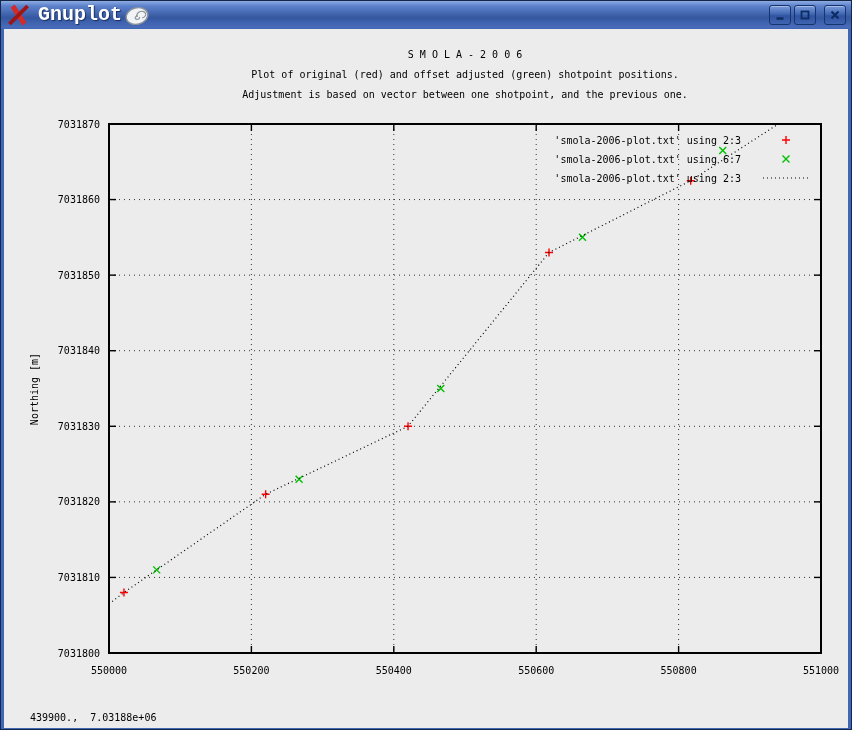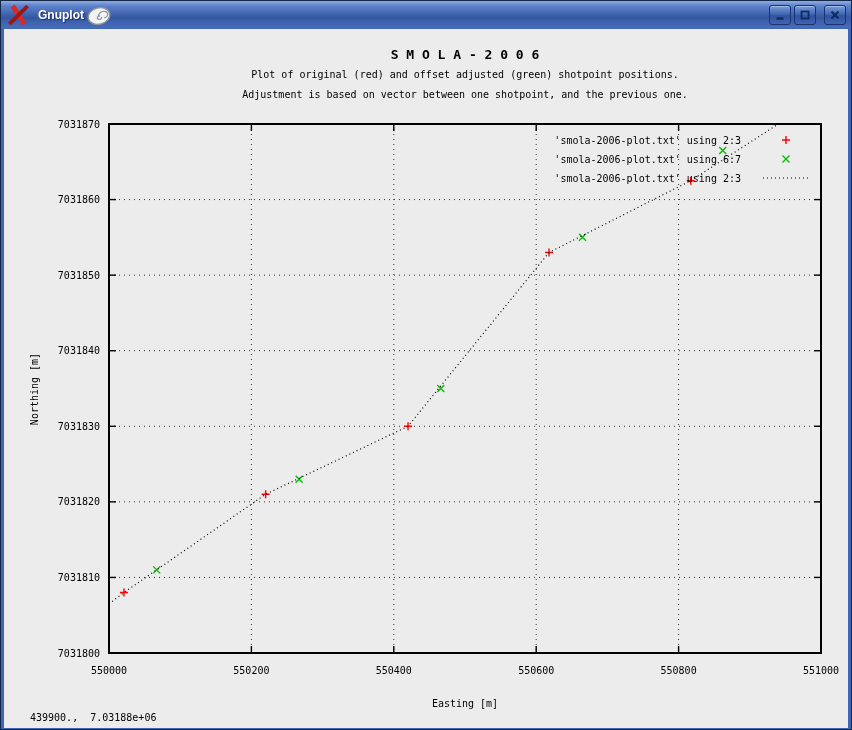--- a/index.html
+++ b/index.html
@@ -10,42 +10,42 @@
     width:852px; height:730px; position:relative;
     border:1px solid #152747;
     background:#3f67b5;
   }
   .titlebar {
     height:27px; width:850px;
     background:linear-gradient(to bottom, #8fadE2 0%, #5d82cc 18%, #35579f 62%, #3f63b0 80%, #4a6cba 100%);
     display:flex; align-items:center; padding:0 5px; position:relative;
   }
   .titlebar-title {
-    color:#fff; font-family:Liberation Sans, sans-serif; font-weight:bold;
-    font-size:12px; margin-left:8px; text-shadow:1px 1px 1px #1a2f5e;
+    color:#fff; font-family:Liberation Mono, monospace; font-weight:bold;
+    font-size:20px; margin-left:8px; text-shadow:1px 1px 1px #1a2f5e;
   }
   .app-icon { width:24px; height:22px; display:block; }
   .gp-logo { width:26px; height:22px; display:block; margin-left:2px; margin-top:3px; }
   .tb-spacer { flex:1; }
   .tb-btn {
     width:22px; height:20px; border:1px solid #16356e; border-radius:3px;
     background:linear-gradient(to bottom,#7b9cdc 0%, #4268b4 45%, #2f53a0 55%, #4064b0 100%);
     box-shadow: inset 0 1px 0 rgba(255,255,255,.35);
     display:flex; align-items:center; justify-content:center;
     margin-left:3px; cursor:pointer; padding:0;
   }
   .tb-btn.close { margin-left:8px; }
   .canvas {
     position:absolute; left:3px; top:28px; width:844px; height:699px;
     background:#ececec; overflow:hidden;
   }
   #plot-svg { position:absolute; left:0; top:0; }
   .overlay { position:absolute; color:#000; font-size:10px; line-height:13px; white-space:pre; }
   .centered-over-plot { left:105px; width:712px; text-align:center; }
-  .chart-title { top:19px; font-size:13px;font-weight:bold; }
+  .chart-title { top:19px; font-size:10px; }
   .chart-sub1 { top:39px; }
   .chart-sub2 { top:59px; }
   .xlabel { top:668px; }
   .ylabel {
     left:30px; top:360px; transform:translate(-50%,-50%) rotate(-90deg);
   }
   .status-readout { left:26px; top:682px; }
 </style>
 </head>
 <body>
@@ -145,17 +145,16 @@
         <text x="737" y="114.5" text-anchor="end" font-family="&quot;DejaVu Sans Mono&quot;, monospace" font-size="10px" fill="#000">'smola-2006-plot.txt' using 2:3</text>
         <path d="M778 111H786M782 107V115" stroke="#ff0000" stroke-width="1.4" fill="none"></path>
         <text x="737" y="133.5" text-anchor="end" font-family="&quot;DejaVu Sans Mono&quot;, monospace" font-size="10px" fill="#000">'smola-2006-plot.txt' using 6:7</text>
         <path d="M778.5 126.5L785.5 133.5M778.5 133.5L785.5 126.5" stroke="#00c000" stroke-width="1.4" fill="none"></path>
         <text x="737" y="152.5" text-anchor="end" font-family="&quot;DejaVu Sans Mono&quot;, monospace" font-size="10px" fill="#000">'smola-2006-plot.txt' using 2:3</text>
         <line x1="759" y1="149" x2="806" y2="149" stroke="#000000" stroke-width="1.2" stroke-dasharray="1,3"></line>
       </svg>
     <div class="overlay centered-over-plot chart-title">S M O L A - 2 0 0 6</div>
     <div class="overlay centered-over-plot chart-sub1">Plot of original (red) and offset adjusted (green) shotpoint positions.</div>
     <div class="overlay centered-over-plot chart-sub2">Adjustment is based on vector between one shotpoint, and the previous one.</div>
-    <div class="overlay centered-over-plot xlabel">Easting [m]</div>
     <div class="overlay ylabel">Northing [m]</div>
     <div class="overlay status-readout">439900.,  7.03188e+06</div>
   </div>
 </div>
 
 </body></html>

